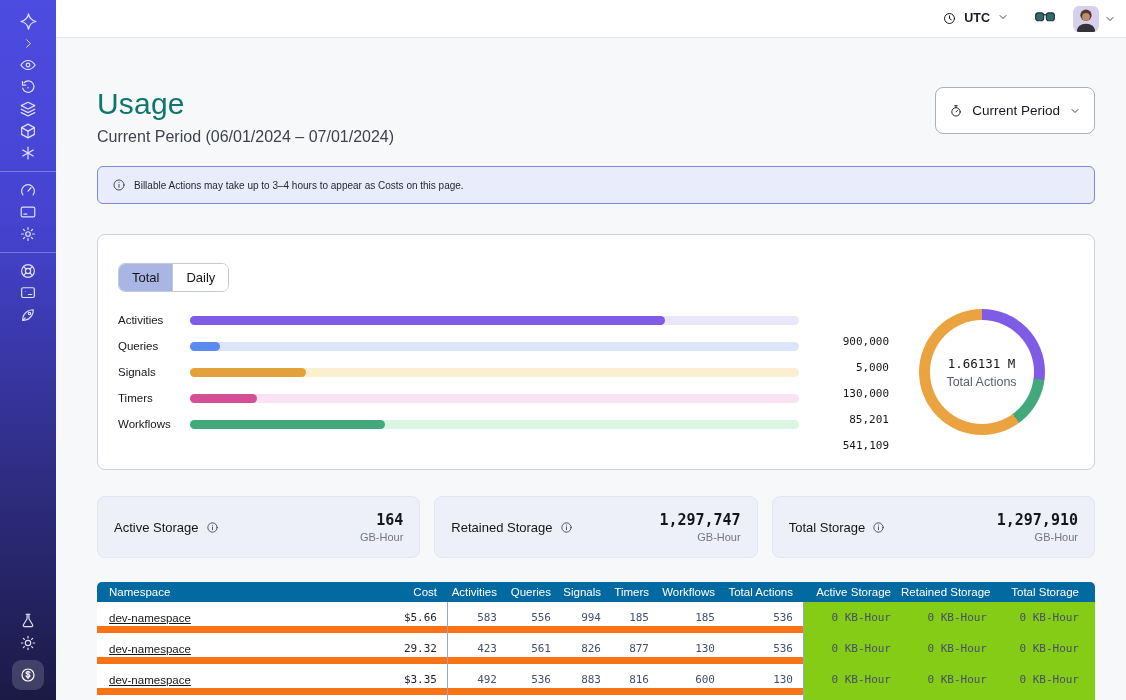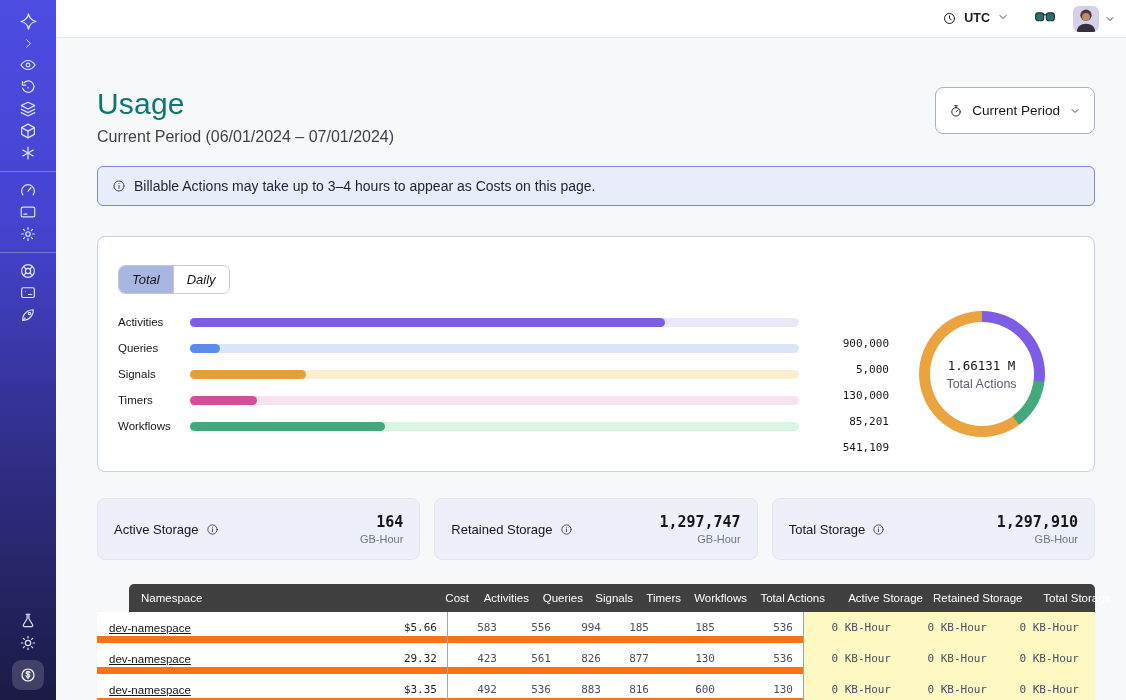--- a/index.html
+++ b/index.html
@@ -27,26 +27,26 @@
   
   .main { position:absolute; left:56px; top:38px; right:0; bottom:0; background:#f7f8fa;
     padding:49px 31px 0 41px; overflow:hidden; }
   .page-header { display:flex; justify-content:space-between; align-items:flex-start; margin-bottom:20px; }
   .page-title { font-size:30px; font-weight:400; color:#0f766e; letter-spacing:.2px; }
   .page-subtitle { font-size:16px; color:#3f424b; margin-top:7px; }
   .period-btn { height:47px; background:#fff; border:1px solid #aab1bd; border-radius:8px; padding:0 13px;
     display:flex; align-items:center; gap:9px; font-size:13.5px; color:#17181d; cursor:pointer; }
 
   .banner { background:#e8ecfb; border:1px solid #7c89dd; border-radius:6px; padding:11px 14px;
-    display:flex; align-items:center; gap:8px; font-size:14px; color:#1e2230; }
+    display:flex; align-items:center; gap:8px; font-size:10px; color:#1e2230; }
 
   
   .card { margin-top:30px; background:#fff; border:1px solid #ccd2dd; border-radius:8px; padding:16px 20px 18px; height:236px; }
   .card-title-row { display:flex; align-items:center; gap:7px; font-size:14px; color:#15161b; }
-  .tabs { margin-top:12px; display:inline-flex; border:1px solid #c3cad6; border-radius:7px; overflow:hidden; background:#fff;font-style:italic; }
+  .tabs { margin-top:12px; display:inline-flex; border:1px solid #c3cad6; border-radius:7px; overflow:hidden; background:#fff; }
   .tab { padding:6px 13px; font-size:13px; color:#15161b; cursor:pointer; background:#fff; }
   .tab.active { background:#a9b5e2; }
   .tab + .tab { border-left:1px solid #c3cad6; }
 
   .chart-row { display:flex; align-items:center; margin-top:17px; }
   .bars { flex:1; }
   .bar-row { display:flex; align-items:center; height:15px; margin-bottom:11px; }
   .bar-row:last-child { margin-bottom:0; }
   .bar-label { width:72px; font-size:11.5px; color:#15161b; }
   .bar-track { flex:1; height:9px; border-radius:5px; position:relative; }
@@ -65,28 +65,28 @@
   .storage-card { flex:1; height:62px; background:#edf0f8; border:1px solid #e2e6f0; border-radius:8px;
     padding:8px 16px; display:flex; align-items:center; justify-content:space-between; }
   .storage-label { display:flex; align-items:center; gap:7px; font-size:13px; color:#15161b; }
   .storage-right { text-align:right; }
   .storage-value { font-family:"DejaVu Sans Mono", monospace; font-weight:bold; font-size:15px; color:#15161b; }
   .storage-unit { font-size:11px; color:#6e7786; margin-top:2px; }
 
   
   .usage-table { margin-top:24px; }
   .tgrid { display:grid; grid-template-columns:258px 92px 60px 54px 50px 48px 66px 78px 98px 96px 98px; align-items:center; }
-  .thead { background:#404040; color:#fff; height:28px; font-size:11.5px; font-weight:500; border-radius:5px 5px 0 0;margin-left:32px; }
+  .thead { background:#0369a1; color:#fff; height:20px; font-size:11.5px; font-weight:500; border-radius:5px 5px 0 0; }
   .trow { background:#fff; height:31px; border-bottom:7px solid #f97316; font-size:11.5px; }
   .cell { padding-right:10px; text-align:right; white-space:nowrap; overflow:hidden; }
   .cell.left { text-align:left; padding-left:12px; padding-right:4px; }
   .cell.mono { font-family:"DejaVu Sans Mono", monospace; font-size:11px; color:#46506a; }
   .cell.cost { color:#1d1f28; }
   .cell.divl { border-left:1px solid #99a5ca; height:31px; display:flex; align-items:center; justify-content:flex-end; }
-  .cell.store { background:#fef9c3; height:31px; display:flex; align-items:center; justify-content:flex-end; }
+  .cell.store { background:#84cc16; height:31px; display:flex; align-items:center; justify-content:flex-end; }
   .cell.store.divl { border-left:1px solid #99a5ca; }
   .cell.lastcol { padding-right:16px; }
   .ns-link { color:#15161a; text-decoration:underline; cursor:pointer; }
   .trow.partial .cell { height:31px; }
 
   .info-ic { color:#3c3f48; display:inline-flex; }
 </style>
 </head>
 <body>
 

